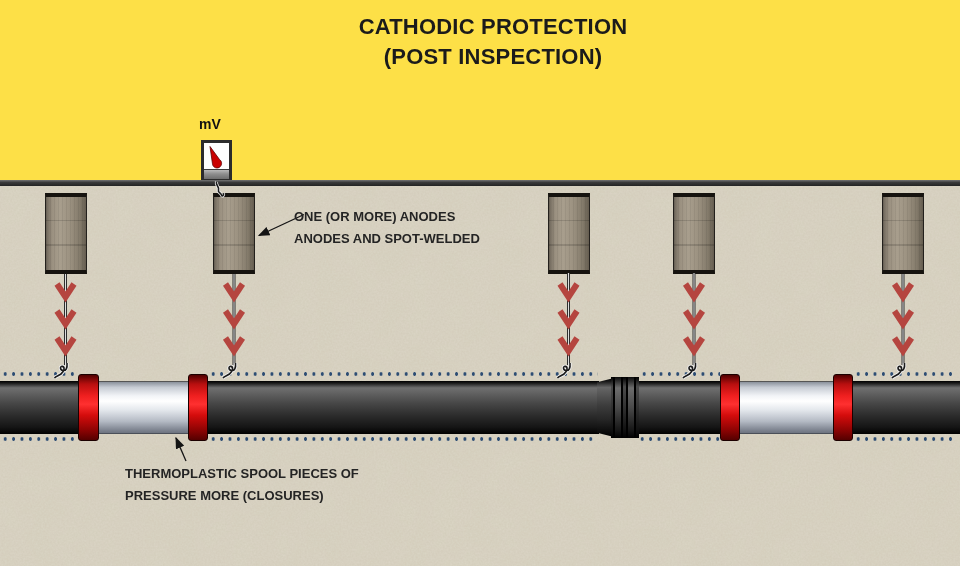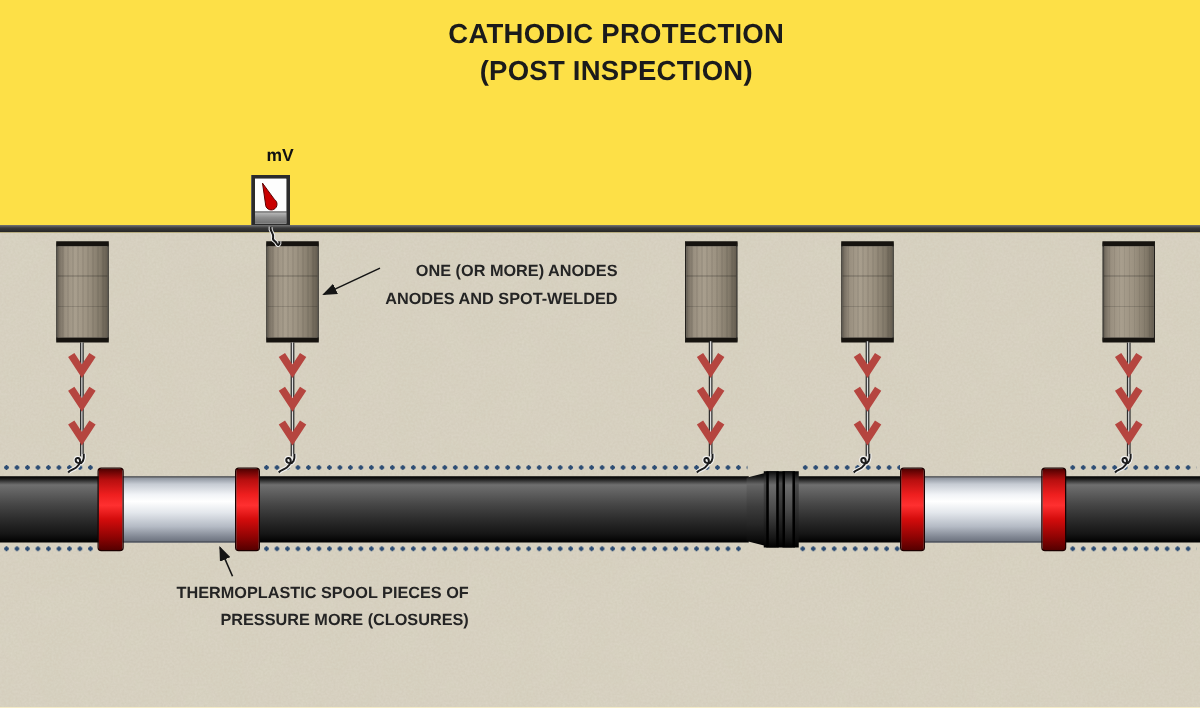--- a/index.html
+++ b/index.html
@@ -4,21 +4,21 @@
 <style>
   html,body{margin:0;padding:0;background:#fff;}
   .canvas{position:relative;width:960px;height:566px;background:#fde047;overflow:hidden;
           font-family:"Liberation Sans",sans-serif;}
 
   
   .title{position:absolute;top:12px;left:13px;right:-13px;text-align:center;
          color:#1b1b1b;font-size:22px;font-weight:600;line-height:30px;letter-spacing:.2px;}
 
   
-  .mv-label{position:absolute;left:199px;top:116px;width:36px;text-align:right;
+  .mv-label{position:absolute;left:199px;top:116px;width:36px;text-align:left;
             font-size:14px;font-weight:600;color:#111;}
   .meter{position:absolute;left:201px;top:140px;width:31px;height:42px;box-sizing:border-box;
          border:3px solid #2b2b2b;background:#ffffff;display:flex;flex-direction:column;}
   .meter-face{flex:1;position:relative;background:#fdfdfd;}
   .meter-face svg{position:absolute;left:0;top:1px;}
   .meter-strip{height:9px;background:linear-gradient(to bottom,#b9b9b9,#8d8d8d 45%,#6e6e6e);
                border-top:1px solid #3a3a3a;}
 
   
   .ground-line{position:absolute;left:0;top:180px;width:960px;height:6px;
@@ -58,21 +58,21 @@
   .anode{position:absolute;width:42px;height:81px;box-sizing:border-box;
          border:1px solid #23201c;border-top:4px solid #16130f;border-bottom:4px solid #16130f;
          background:
            repeating-linear-gradient(to right,rgba(0,0,0,0.06) 0 1px,rgba(0,0,0,0) 1px 4px),
            linear-gradient(to bottom,rgba(0,0,0,0) 0 32%,rgba(0,0,0,0.14) 32% 33.5%,rgba(0,0,0,0) 33.5% 65%,rgba(0,0,0,0.14) 65% 66.5%,rgba(0,0,0,0) 66.5%),
            linear-gradient(to right,#6e665a,#9a9080 15%,#a89e8d 35%,#9c9281 60%,#837a6a 85%,#655d50);}
 
   .overlay{position:absolute;left:0;top:0;pointer-events:none;}
 
   
-  .note{position:absolute;text-align:right;color:#242424;font-size:13px;font-weight:600;line-height:22px;}
+  .note{position:absolute;text-align:left;color:#242424;font-size:13px;font-weight:600;line-height:22px;}
   .note-anodes{top:206px;left:294px;width:200px;}
   .note-spool{top:463px;left:125px;width:250px;}
 </style>
 </head>
 <body>
 
 <div class="canvas">
 
   <div class="title">
     <div>CATHODIC PROTECTION</div>

